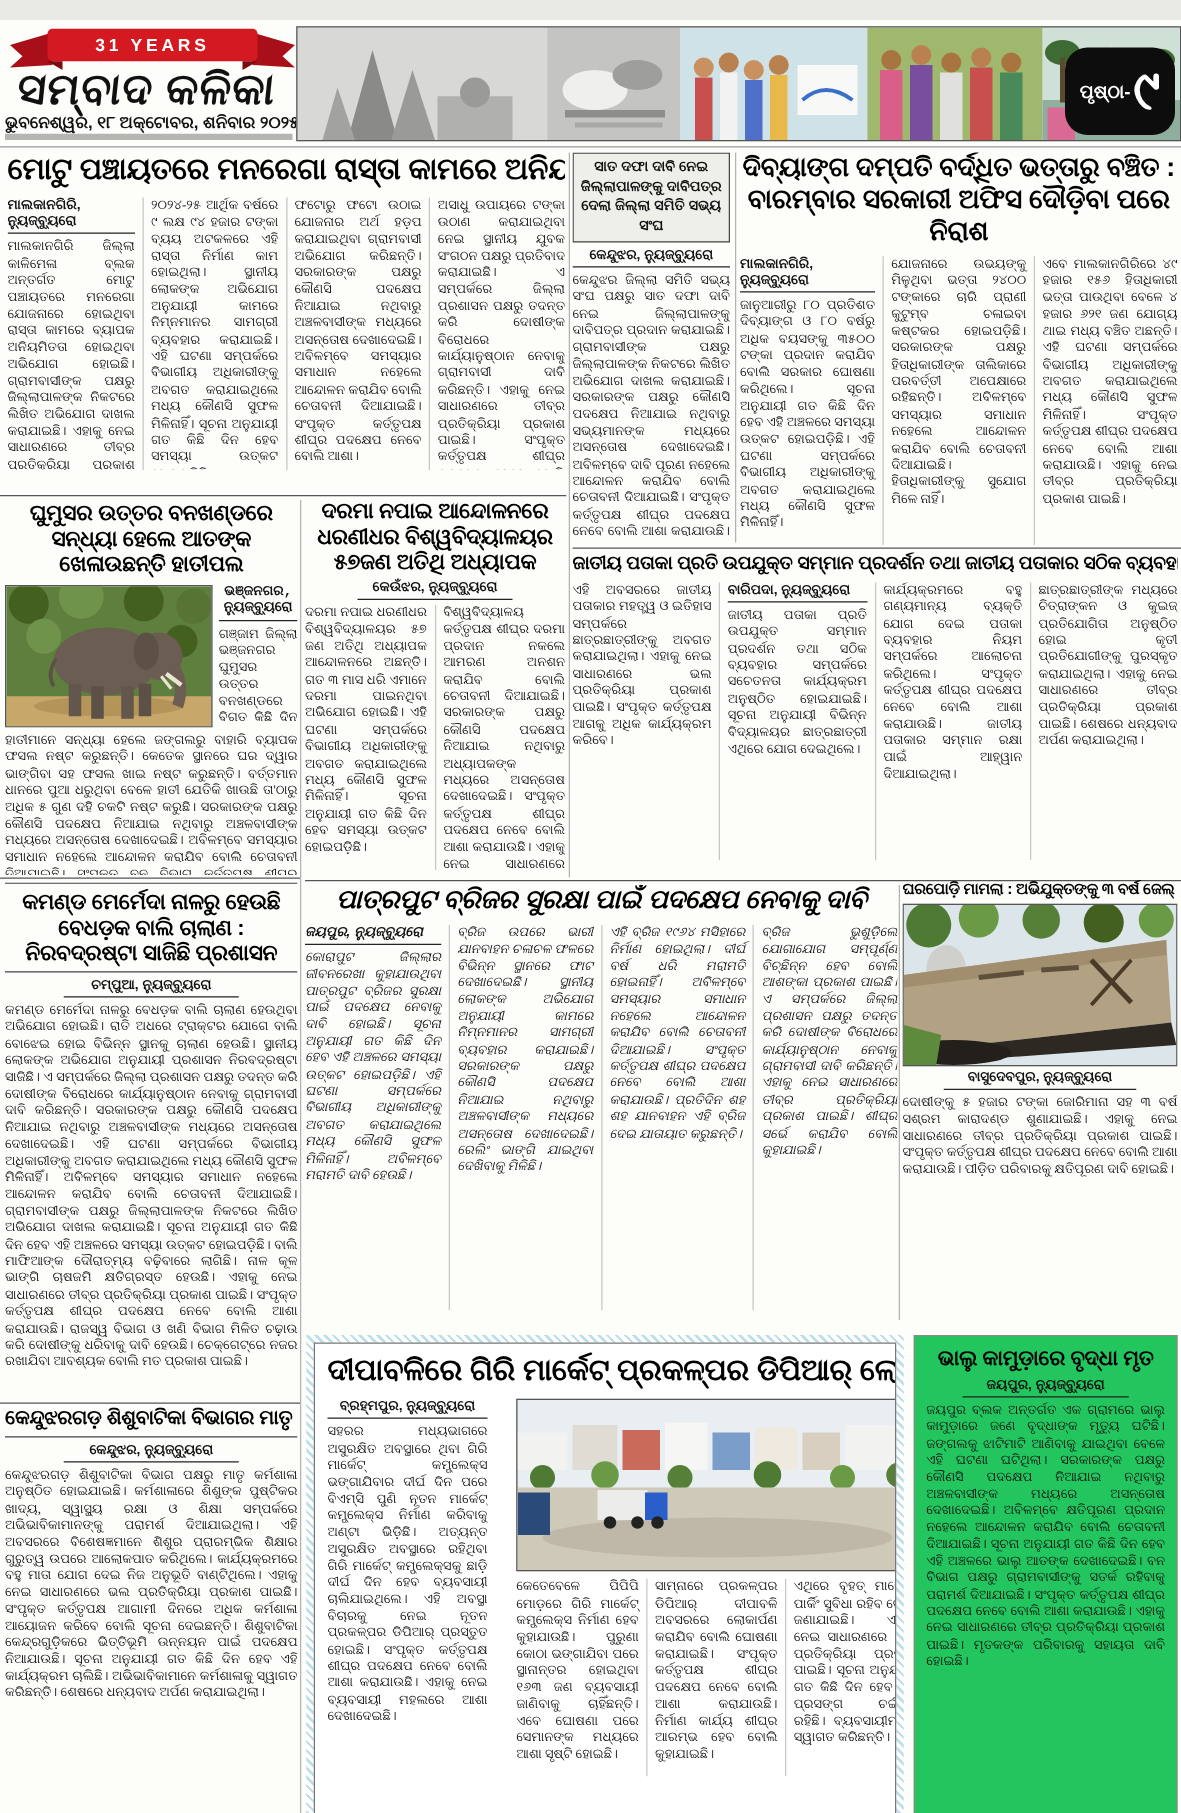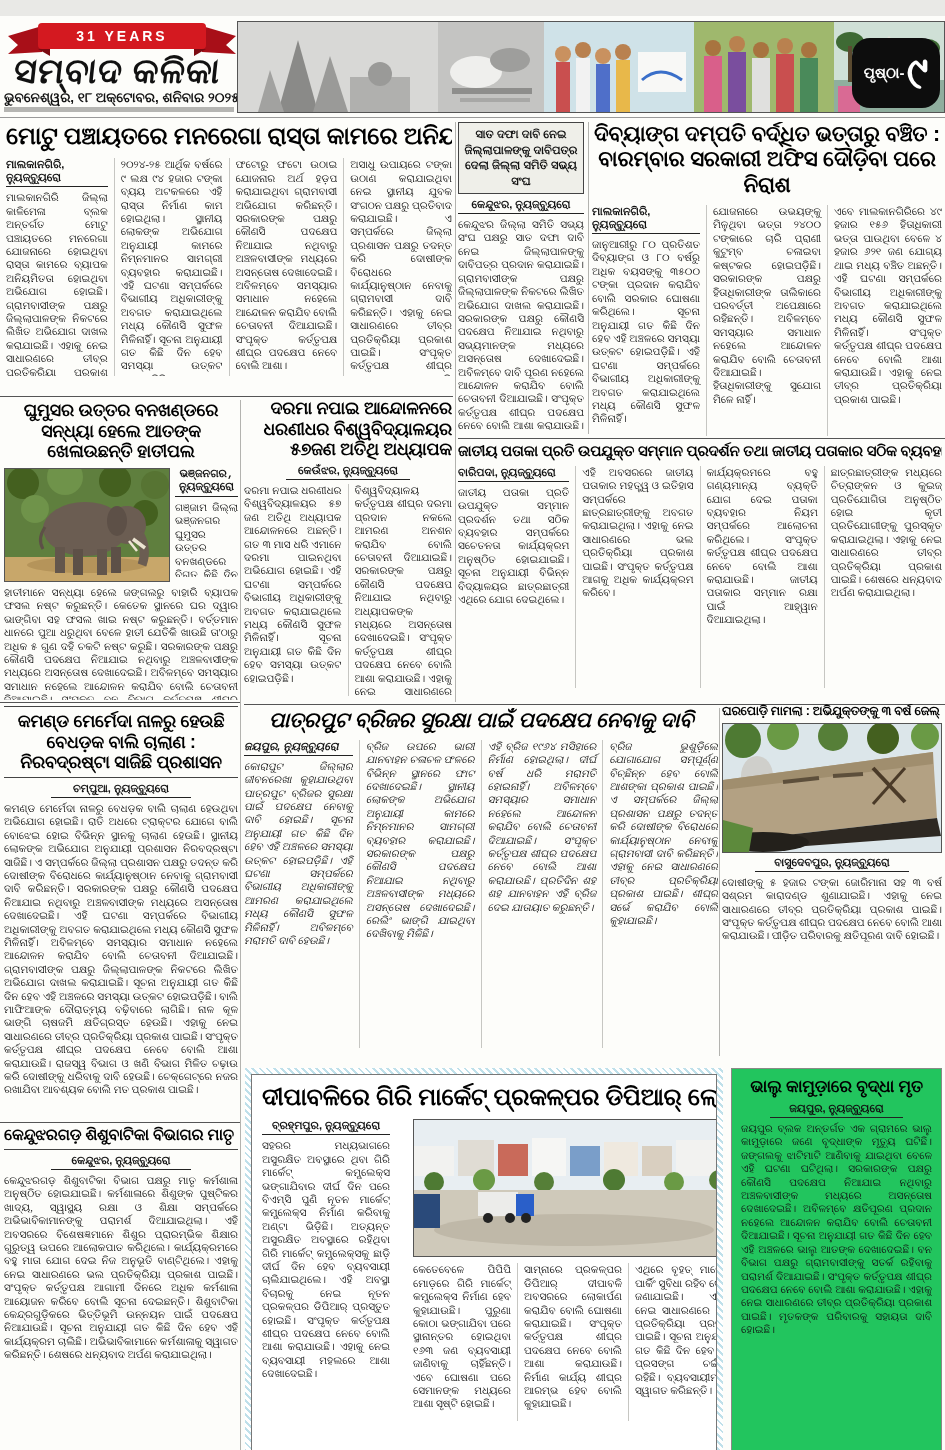--- a/index.html
+++ b/index.html
@@ -177,56 +177,56 @@
       </div>
       <div style="overflow:hidden;">
         <div class="byline" style="border-bottom:1.5px solid #222;text-align:center;font-family:Liberation Mono, monospace;"><span>ଭଞ୍ଜନଗର,</span><br><span>ନ୍ୟୁଜ୍‌ବ୍ୟୁରୋ</span></div>
         <div class="body-txt" style="height:76px;">ଗଞ୍ଜାମ ଜିଲ୍ଲା ଭଞ୍ଜନଗର ଘୁମୁସର ଉତ୍ତର ବନଖଣ୍ଡରେ ବିଗତ କିଛି ଦିନ ହେବ ହାତୀ ଆତଙ୍କ ଦେଖାଦେଇଛି।</div>
       </div>
     </div>
     <div class="body-txt" style="margin-top:4px;height:150px;">ହାତୀମାନେ ସନ୍ଧ୍ୟା ହେଲେ ଜଙ୍ଗଲରୁ ବାହାରି ବ୍ୟାପକ ଫସଲ ନଷ୍ଟ କରୁଛନ୍ତି। କେତେକ ସ୍ଥାନରେ ଘର ଦ୍ୱାର ଭାଙ୍ଗିବା ସହ ଫସଲ ଖାଇ ନଷ୍ଟ କରୁଛନ୍ତି। ବର୍ତ୍ତମାନ ଧାନରେ ପୁଆ ଧରୁଥିବା ବେଳେ ହାତୀ ଯେତିକି ଖାଉଛି ତା'ଠାରୁ ଅଧିକ ୫ ଗୁଣ ଦହି ଚକଟି ନଷ୍ଟ କରୁଛି। ସରକାରଙ୍କ ପକ୍ଷରୁ କୌଣସି ପଦକ୍ଷେପ ନିଆଯାଇ ନଥିବାରୁ ଅଞ୍ଚଳବାସୀଙ୍କ ମଧ୍ୟରେ ଅସନ୍ତୋଷ ଦେଖାଦେଇଛି। ଅବିଳମ୍ବେ ସମସ୍ୟାର ସମାଧାନ ନହେଲେ ଆନ୍ଦୋଳନ କରାଯିବ ବୋଲି ଚେତାବନୀ ଦିଆଯାଇଛି। ସଂପୃକ୍ତ ବନ ବିଭାଗ କର୍ତ୍ତୃପକ୍ଷ ଶୀଘ୍ର ପଦକ୍ଷେପ ନେବେ ବୋଲି ଆଶା କରାଯାଉଛି। ସୂଚନା ଅନୁଯାୟୀ ଗତ କିଛି ଦିନ ହେବ ଏହି ଅଞ୍ଚଳରେ ସମସ୍ୟା ଉତ୍କଟ ହୋଇପଡ଼ିଛି। ଏହାକୁ ନେଇ ସାଧାରଣରେ ତୀବ୍ର ପ୍ରତିକ୍ରିୟା ପ୍ରକାଶ ପାଇଛି।</div>
   </div>
 
   <div class="art" style="left:244px;top:382px;width:208px;height:302px;">
-    <div class="hl" style="font-size:17.5px;text-align:right;">ଦରମା ନପାଇ ଆନ୍ଦୋଳନରେ ଧରଣୀଧର ବିଶ୍ୱବିଦ୍ୟାଳୟର ୫୭ଜଣ ଅତିଥି ଅଧ୍ୟାପକ</div>
+    <div class="hl" style="font-size:17.5px;">ଦରମା ନପାଇ ଆନ୍ଦୋଳନରେ ଧରଣୀଧର ବିଶ୍ୱବିଦ୍ୟାଳୟର ୫୭ଜଣ ଅତିଥି ଅଧ୍ୟାପକ</div>
     <div class="byline center" style="margin-top:4px;border-bottom:none;width:60%;margin-left:20%;border-bottom:1.5px solid #222;">କେଉଁଝର, ନ୍ୟୁଜ୍‌ବ୍ୟୁରୋ</div>
     <div class="cols" style="margin-top:4px;height:212px;">
       <div class="col">ଦରମା ନପାଇ ଧରଣୀଧର ବିଶ୍ୱବିଦ୍ୟାଳୟର ୫୭ ଜଣ ଅତିଥି ଅଧ୍ୟାପକ ଆନ୍ଦୋଳନରେ ଅଛନ୍ତି। ଗତ ୩ ମାସ ଧରି ଏମାନେ ଦରମା ପାଇନଥିବା ଅଭିଯୋଗ ହୋଇଛି। ଏହି ଘଟଣା ସମ୍ପର୍କରେ ବିଭାଗୀୟ ଅଧିକାରୀଙ୍କୁ ଅବଗତ କରାଯାଇଥିଲେ ମଧ୍ୟ କୌଣସି ସୁଫଳ ମିଳିନାହିଁ। ସୂଚନା ଅନୁଯାୟୀ ଗତ କିଛି ଦିନ ହେବ ସମସ୍ୟା ଉତ୍କଟ ହୋଇପଡ଼ିଛି।</div>
       <div class="col">ବିଶ୍ୱବିଦ୍ୟାଳୟ କର୍ତ୍ତୃପକ୍ଷ ଶୀଘ୍ର ଦରମା ପ୍ରଦାନ ନକଲେ ଆମରଣ ଅନଶନ କରାଯିବ ବୋଲି ଚେତାବନୀ ଦିଆଯାଇଛି। ସରକାରଙ୍କ ପକ୍ଷରୁ କୌଣସି ପଦକ୍ଷେପ ନିଆଯାଇ ନଥିବାରୁ ଅଧ୍ୟାପକଙ୍କ ମଧ୍ୟରେ ଅସନ୍ତୋଷ ଦେଖାଦେଇଛି। ସଂପୃକ୍ତ କର୍ତ୍ତୃପକ୍ଷ ଶୀଘ୍ର ପଦକ୍ଷେପ ନେବେ ବୋଲି ଆଶା କରାଯାଉଛି। ଏହାକୁ ନେଇ ସାଧାରଣରେ ତୀବ୍ର ପ୍ରତିକ୍ରିୟା ପ୍ରକାଶ ପାଇଛି।</div>
     </div>
   </div>
 
   <div class="art" style="left:458px;top:426px;width:484px;height:258px;">
     <div class="hl" style="font-size:15px;white-space:nowrap;">ଜାତୀୟ ପତାକା ପ୍ରତି ଉପଯୁକ୍ତ ସମ୍ମାନ ପ୍ରଦର୍ଶନ ତଥା ଜାତୀୟ ପତାକାର ସଠିକ ବ୍ୟବହାର ସମ୍ପର୍କରେ ସଚେତନତା</div>
     <div class="cols" style="margin-top:6px;height:222px;">
+      <div class="col">ଏହି ଅବସରରେ ଜାତୀୟ ପତାକାର ମହତ୍ତ୍ୱ ଓ ଇତିହାସ ସମ୍ପର୍କରେ ଛାତ୍ରଛାତ୍ରୀଙ୍କୁ ଅବଗତ କରାଯାଇଥିଲା। ଏହାକୁ ନେଇ ସାଧାରଣରେ ଭଲ ପ୍ରତିକ୍ରିୟା ପ୍ରକାଶ ପାଇଛି। ସଂପୃକ୍ତ କର୍ତ୍ତୃପକ୍ଷ ଆଗକୁ ଅଧିକ କାର୍ଯ୍ୟକ୍ରମ କରିବେ।</div>
       <div class="col">
         <div class="byline">ବାରିପଦା, ନ୍ୟୁଜ୍‌ବ୍ୟୁରୋ</div>
         <span>ଜାତୀୟ ପତାକା ପ୍ରତି ଉପଯୁକ୍ତ ସମ୍ମାନ ପ୍ରଦର୍ଶନ ତଥା ସଠିକ ବ୍ୟବହାର ସମ୍ପର୍କରେ ସଚେତନତା କାର୍ଯ୍ୟକ୍ରମ ଅନୁଷ୍ଠିତ ହୋଇଯାଇଛି। ସୂଚନା ଅନୁଯାୟୀ ବିଭିନ୍ନ ବିଦ୍ୟାଳୟର ଛାତ୍ରଛାତ୍ରୀ ଏଥିରେ ଯୋଗ ଦେଇଥିଲେ।</span>
       </div>
-      <div class="col">ଏହି ଅବସରରେ ଜାତୀୟ ପତାକାର ମହତ୍ତ୍ୱ ଓ ଇତିହାସ ସମ୍ପର୍କରେ ଛାତ୍ରଛାତ୍ରୀଙ୍କୁ ଅବଗତ କରାଯାଇଥିଲା। ଏହାକୁ ନେଇ ସାଧାରଣରେ ଭଲ ପ୍ରତିକ୍ରିୟା ପ୍ରକାଶ ପାଇଛି। ସଂପୃକ୍ତ କର୍ତ୍ତୃପକ୍ଷ ଆଗକୁ ଅଧିକ କାର୍ଯ୍ୟକ୍ରମ କରିବେ।</div>
       <div class="col">କାର୍ଯ୍ୟକ୍ରମରେ ବହୁ ଗଣ୍ୟମାନ୍ୟ ବ୍ୟକ୍ତି ଯୋଗ ଦେଇ ପତାକା ବ୍ୟବହାର ନିୟମ ସମ୍ପର୍କରେ ଆଲୋଚନା କରିଥିଲେ। ସଂପୃକ୍ତ କର୍ତ୍ତୃପକ୍ଷ ଶୀଘ୍ର ପଦକ୍ଷେପ ନେବେ ବୋଲି ଆଶା କରାଯାଉଛି। ଜାତୀୟ ପତାକାର ସମ୍ମାନ ରକ୍ଷା ପାଇଁ ଆହ୍ୱାନ ଦିଆଯାଇଥିଲା।</div>
       <div class="col">ଛାତ୍ରଛାତ୍ରୀଙ୍କ ମଧ୍ୟରେ ଚିତ୍ରାଙ୍କନ ଓ କୁଇଜ୍ ପ୍ରତିଯୋଗିତା ଅନୁଷ୍ଠିତ ହୋଇ କୃତୀ ପ୍ରତିଯୋଗୀଙ୍କୁ ପୁରସ୍କୃତ କରାଯାଇଥିଲା। ଏହାକୁ ନେଇ ସାଧାରଣରେ ତୀବ୍ର ପ୍ରତିକ୍ରିୟା ପ୍ରକାଶ ପାଇଛି। ଶେଷରେ ଧନ୍ୟବାଦ ଅର୍ପଣ କରାଯାଇଥିଲା।</div>
     </div>
   </div>
 
   <div class="hrule" style="left:0;top:686px;width:240px;background:#555;"></div>
   <div class="hrule" style="left:244px;top:688px;width:701px;background:#555;"></div>
 
   <div class="art" style="left:4px;top:690px;width:234px;height:414px;">
     <div class="hl" style="font-size:17.5px;border-top:1px solid #444;border-bottom:1px solid #444;padding:4px 0;">କମଣ୍ଡ ମେର୍ମେଦା ନାଳରୁ ହେଉଛି ବେଧଡ଼କ ବାଲି ଚାଲାଣ : ନିରବଦ୍ରଷ୍ଟା ସାଜିଛି ପ୍ରଶାସନ</div>
     <div class="byline center" style="margin-top:4px;width:60%;margin-left:20%;">ଚମ୍ପୁଆ, ନ୍ୟୁଜ୍‌ବ୍ୟୁରୋ</div>
     <div class="body-txt" style="height:330px;">କମଣ୍ଡ ମେର୍ମେଦା ନାଳରୁ ବେଧଡ଼କ ବାଲି ଚାଲାଣ ହେଉଥିବା ଅଭିଯୋଗ ହୋଇଛି। ରାତି ଅଧରେ ଟ୍ରାକ୍ଟର ଯୋଗେ ବାଲି ବୋଝେଇ ହୋଇ ବିଭିନ୍ନ ସ୍ଥାନକୁ ଚାଲାଣ ହେଉଛି। ସ୍ଥାନୀୟ ଲୋକଙ୍କ ଅଭିଯୋଗ ଅନୁଯାୟୀ ପ୍ରଶାସନ ନିରବଦ୍ରଷ୍ଟା ସାଜିଛି। ଏ ସମ୍ପର୍କରେ ଜିଲ୍ଲା ପ୍ରଶାସନ ପକ୍ଷରୁ ତଦନ୍ତ କରି ଦୋଷୀଙ୍କ ବିରୋଧରେ କାର୍ଯ୍ୟାନୁଷ୍ଠାନ ନେବାକୁ ଗ୍ରାମବାସୀ ଦାବି କରିଛନ୍ତି। ସରକାରଙ୍କ ପକ୍ଷରୁ କୌଣସି ପଦକ୍ଷେପ ନିଆଯାଇ ନଥିବାରୁ ଅଞ୍ଚଳବାସୀଙ୍କ ମଧ୍ୟରେ ଅସନ୍ତୋଷ ଦେଖାଦେଇଛି। ଏହି ଘଟଣା ସମ୍ପର୍କରେ ବିଭାଗୀୟ ଅଧିକାରୀଙ୍କୁ ଅବଗତ କରାଯାଇଥିଲେ ମଧ୍ୟ କୌଣସି ସୁଫଳ ମିଳିନାହିଁ। ଅବିଳମ୍ବେ ସମସ୍ୟାର ସମାଧାନ ନହେଲେ ଆନ୍ଦୋଳନ କରାଯିବ ବୋଲି ଚେତାବନୀ ଦିଆଯାଇଛି। ଗ୍ରାମବାସୀଙ୍କ ପକ୍ଷରୁ ଜିଲ୍ଲାପାଳଙ୍କ ନିକଟରେ ଲିଖିତ ଅଭିଯୋଗ ଦାଖଲ କରାଯାଇଛି। ସୂଚନା ଅନୁଯାୟୀ ଗତ କିଛି ଦିନ ହେବ ଏହି ଅଞ୍ଚଳରେ ସମସ୍ୟା ଉତ୍କଟ ହୋଇପଡ଼ିଛି। ବାଲି ମାଫିଆଙ୍କ ଦୌରାତ୍ମ୍ୟ ବଢ଼ିବାରେ ଲାଗିଛି। ନାଳ କୂଳ ଭାଙ୍ଗି ଚାଷଜମି କ୍ଷତିଗ୍ରସ୍ତ ହେଉଛି। ଏହାକୁ ନେଇ ସାଧାରଣରେ ତୀବ୍ର ପ୍ରତିକ୍ରିୟା ପ୍ରକାଶ ପାଇଛି। ସଂପୃକ୍ତ କର୍ତ୍ତୃପକ୍ଷ ଶୀଘ୍ର ପଦକ୍ଷେପ ନେବେ ବୋଲି ଆଶା କରାଯାଉଛି। ରାଜସ୍ୱ ବିଭାଗ ଓ ଖଣି ବିଭାଗ ମିଳିତ ଚଢ଼ାଉ କରି ଦୋଷୀଙ୍କୁ ଧରିବାକୁ ଦାବି ହେଉଛି। ଚେକ୍‌ଗେଟ୍‌ରେ ନଜର ରଖାଯିବା ଆବଶ୍ୟକ ବୋଲି ମତ ପ୍ରକାଶ ପାଇଛି।</div>
   </div>
 
   <div class="art" style="left:244px;top:692px;width:474px;height:348px;font-style:italic;">
     <div class="hl" style="font-size:21px;white-space:nowrap;">ପାତ୍ରପୁଟ ବ୍ରିଜର ସୁରକ୍ଷା ପାଇଁ ପଦକ୍ଷେପ ନେବାକୁ ଦାବି</div>
     <div class="cols" style="margin-top:7px;height:308px;">
       <div class="col">
         <div class="byline">ଜୟପୁର, ନ୍ୟୁଜ୍‌ବ୍ୟୁରୋ</div>
-        <span>କୋରାପୁଟ ଜିଲ୍ଲାର ଜୀବନରେଖା କୁହାଯାଉଥିବା ପାତ୍ରପୁଟ ବ୍ରିଜର ସୁରକ୍ଷା ପାଇଁ ପଦକ୍ଷେପ ନେବାକୁ ଦାବି ହୋଇଛି। ସୂଚନା ଅନୁଯାୟୀ ଗତ କିଛି ଦିନ ହେବ ଏହି ଅଞ୍ଚଳରେ ସମସ୍ୟା ଉତ୍କଟ ହୋଇପଡ଼ିଛି। ଏହି ଘଟଣା ସମ୍ପର୍କରେ ବିଭାଗୀୟ ଅଧିକାରୀଙ୍କୁ ଆମରଣ କରାଯାଇଥିଲେ ମଧ୍ୟ କୌଣସି ସୁଫଳ ମିଳିନାହିଁ। ଅବିଳମ୍ବେ ମରାମତି ଦାବି ହେଉଛି।</span>
+        <span>କୋରାପୁଟ ଜିଲ୍ଲାର ଜୀବନରେଖା କୁହାଯାଉଥିବା ପାତ୍ରପୁଟ ବ୍ରିଜର ସୁରକ୍ଷା ପାଇଁ ପଦକ୍ଷେପ ନେବାକୁ ଦାବି ହୋଇଛି। ସୂଚନା ଅନୁଯାୟୀ ଗତ କିଛି ଦିନ ହେବ ଏହି ଅଞ୍ଚଳରେ ସମସ୍ୟା ଉତ୍କଟ ହୋଇପଡ଼ିଛି। ଏହି ଘଟଣା ସମ୍ପର୍କରେ ବିଭାଗୀୟ ଅଧିକାରୀଙ୍କୁ ଅବଗତ କରାଯାଇଥିଲେ ମଧ୍ୟ କୌଣସି ସୁଫଳ ମିଳିନାହିଁ। ଅବିଳମ୍ବେ ମରାମତି ଦାବି ହେଉଛି।</span>
       </div>
       <div class="col">ବ୍ରିଜ ଉପରେ ଭାରୀ ଯାନବାହନ ଚଳାଚଳ ଫଳରେ ବିଭିନ୍ନ ସ୍ଥାନରେ ଫାଟ ଦେଖାଦେଇଛି। ସ୍ଥାନୀୟ ଲୋକଙ୍କ ଅଭିଯୋଗ ଅନୁଯାୟୀ କାମରେ ନିମ୍ନମାନର ସାମଗ୍ରୀ ବ୍ୟବହାର କରାଯାଇଛି। ସରକାରଙ୍କ ପକ୍ଷରୁ କୌଣସି ପଦକ୍ଷେପ ନିଆଯାଇ ନଥିବାରୁ ଅଞ୍ଚଳବାସୀଙ୍କ ମଧ୍ୟରେ ଅସନ୍ତୋଷ ଦେଖାଦେଇଛି। ରେଲିଂ ଭାଙ୍ଗି ଯାଇଥିବା ଦେଖିବାକୁ ମିଳିଛି।</div>
       <div class="col">ଏହି ବ୍ରିଜ ୧୯୬୪ ମସିହାରେ ନିର୍ମାଣ ହୋଇଥିଲା। ଦୀର୍ଘ ବର୍ଷ ଧରି ମରାମତି ହୋଇନାହିଁ। ଅବିଳମ୍ବେ ସମସ୍ୟାର ସମାଧାନ ନହେଲେ ଆନ୍ଦୋଳନ କରାଯିବ ବୋଲି ଚେତାବନୀ ଦିଆଯାଇଛି। ସଂପୃକ୍ତ କର୍ତ୍ତୃପକ୍ଷ ଶୀଘ୍ର ପଦକ୍ଷେପ ନେବେ ବୋଲି ଆଶା କରାଯାଉଛି। ପ୍ରତିଦିନ ଶହ ଶହ ଯାନବାହନ ଏହି ବ୍ରିଜ ଦେଇ ଯାତାୟାତ କରୁଛନ୍ତି।</div>
       <div class="col">ବ୍ରିଜ ଭୁଶୁଡ଼ିଲେ ଯୋଗାଯୋଗ ସମ୍ପୂର୍ଣ୍ଣ ବିଚ୍ଛିନ୍ନ ହେବ ବୋଲି ଆଶଙ୍କା ପ୍ରକାଶ ପାଇଛି। ଏ ସମ୍ପର୍କରେ ଜିଲ୍ଲା ପ୍ରଶାସନ ପକ୍ଷରୁ ତଦନ୍ତ କରି ଦୋଷୀଙ୍କ ବିରୋଧରେ କାର୍ଯ୍ୟାନୁଷ୍ଠାନ ନେବାକୁ ଗ୍ରାମବାସୀ ଦାବି କରିଛନ୍ତି। ଏହାକୁ ନେଇ ସାଧାରଣରେ ତୀବ୍ର ପ୍ରତିକ୍ରିୟା ପ୍ରକାଶ ପାଇଛି। ଶୀଘ୍ର ସର୍ଭେ କରାଯିବ ବୋଲି କୁହାଯାଇଛି।</div>
     </div>
   </div>
 
   <div class="art" style="left:722px;top:688px;width:220px;height:352px;">
     <div class="hl" style="font-size:12.5px;white-space:nowrap;">ଘରପୋଡ଼ି ମାମଲା : ଅଭିଯୁକ୍ତଙ୍କୁ ୩ ବର୍ଷ ଜେଲ୍ ଦଣ୍ଡାଦେଶ</div>
     <div class="photo-frame" style="width:218px;height:128px;margin-top:4px;">

